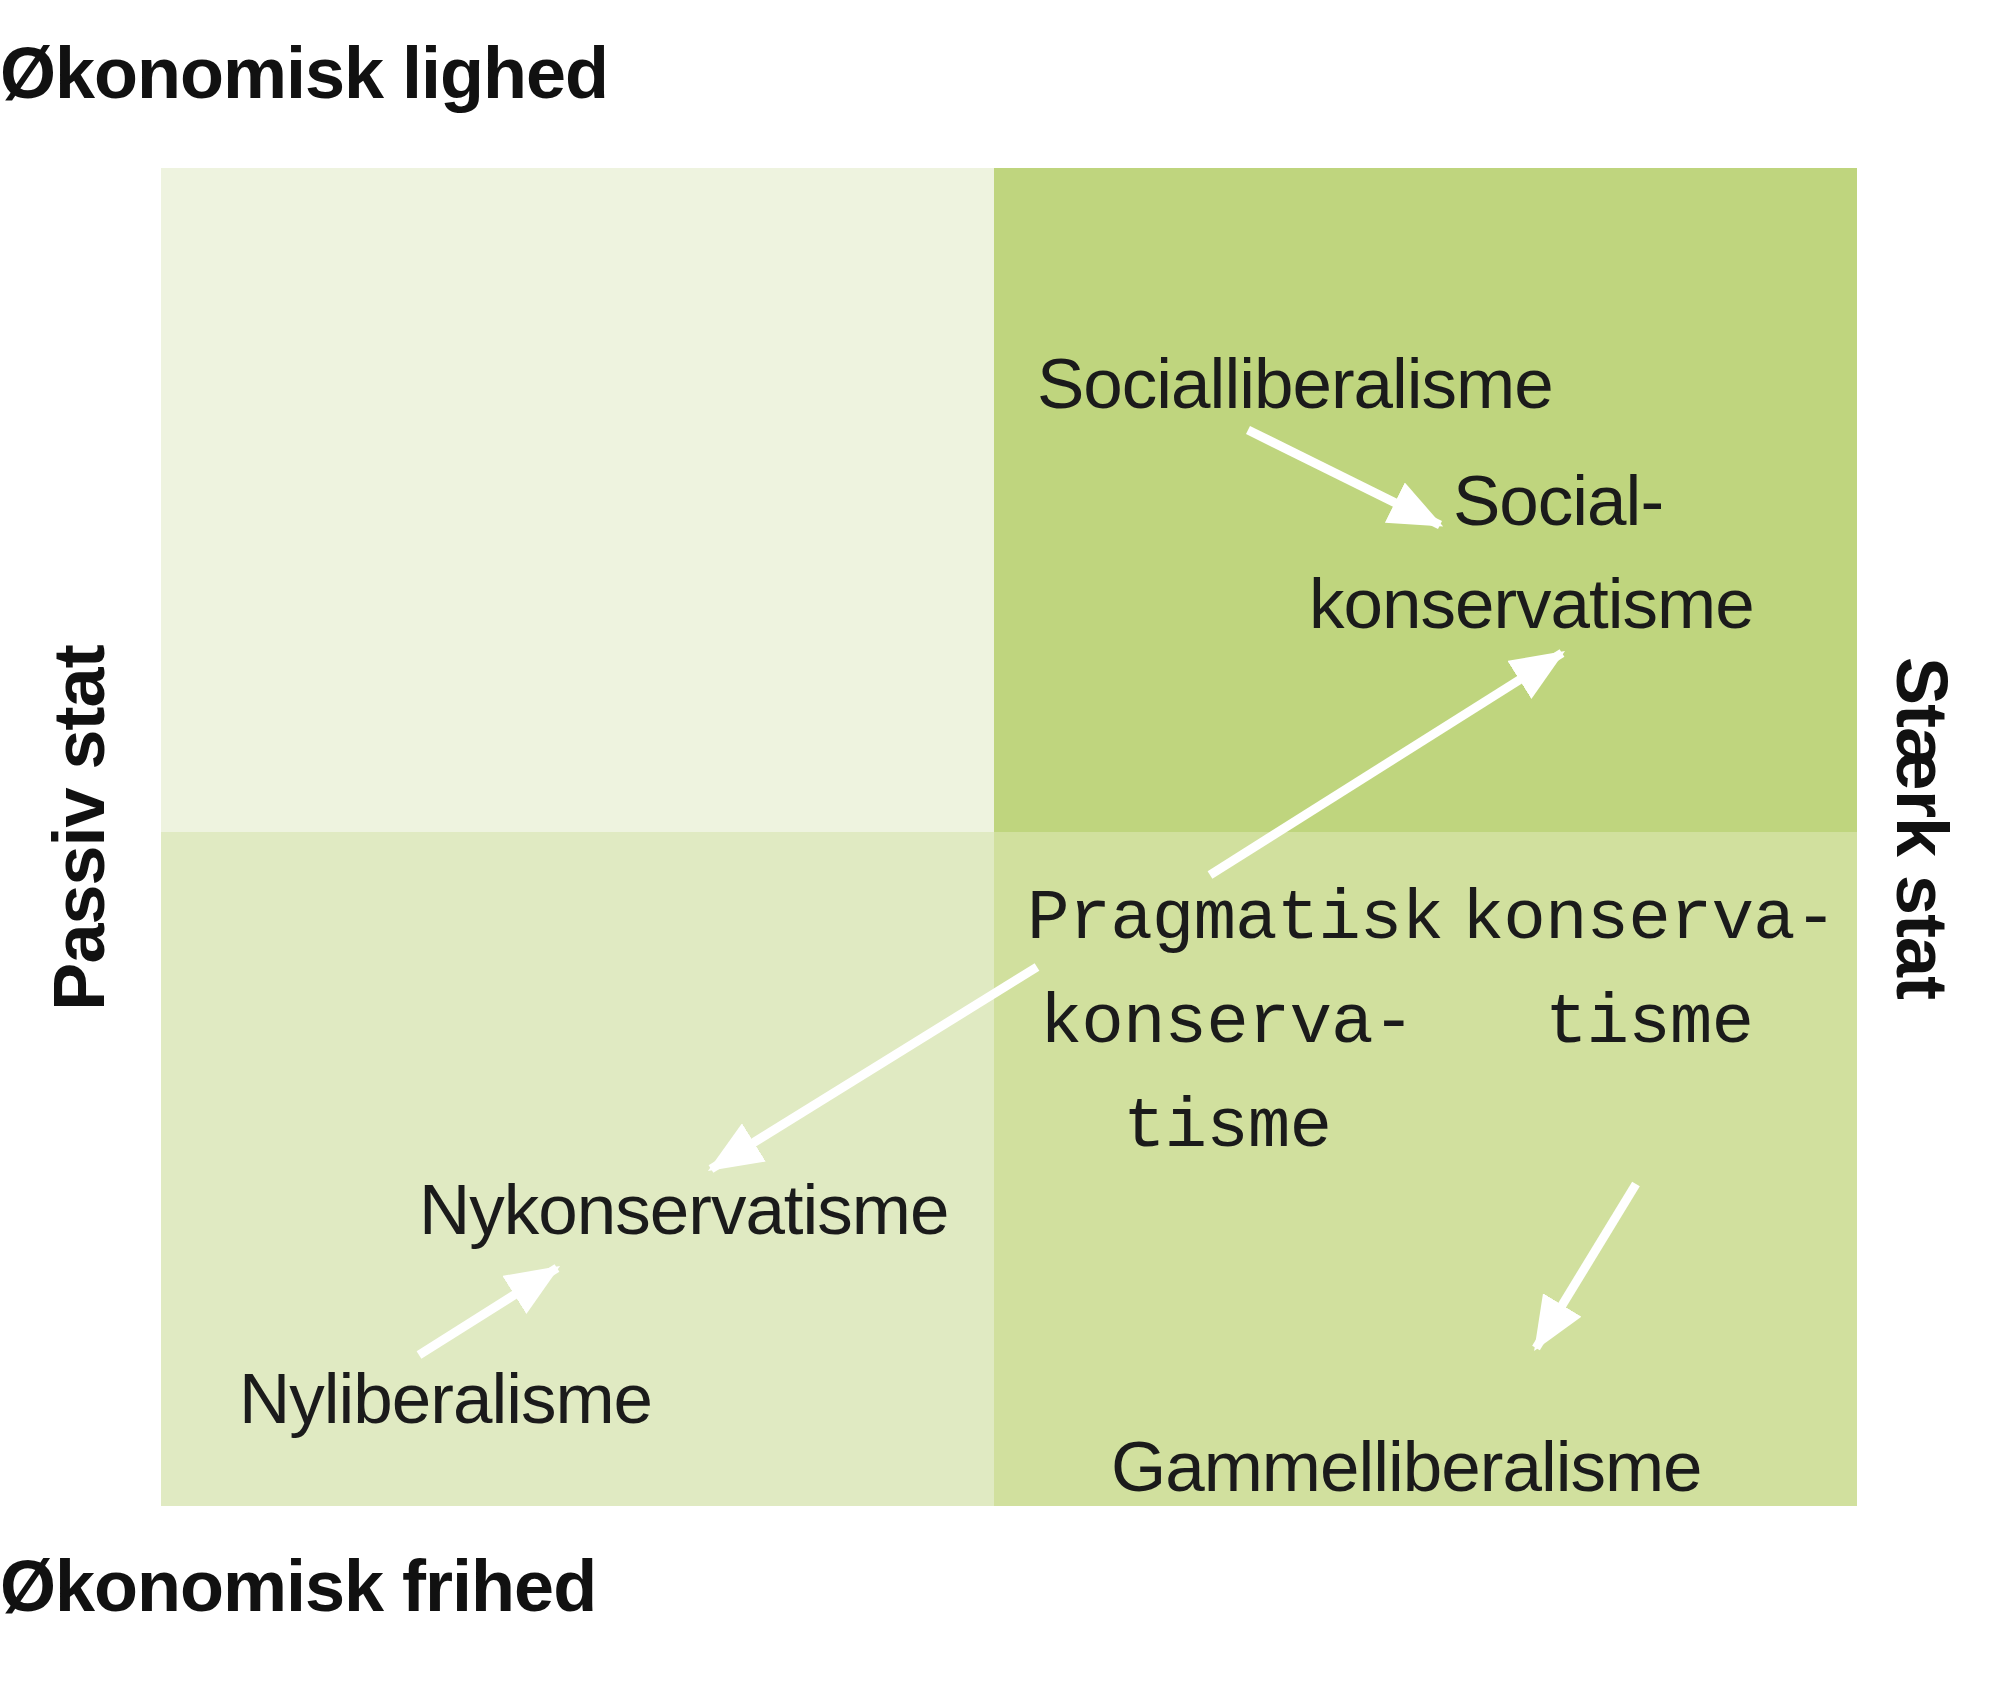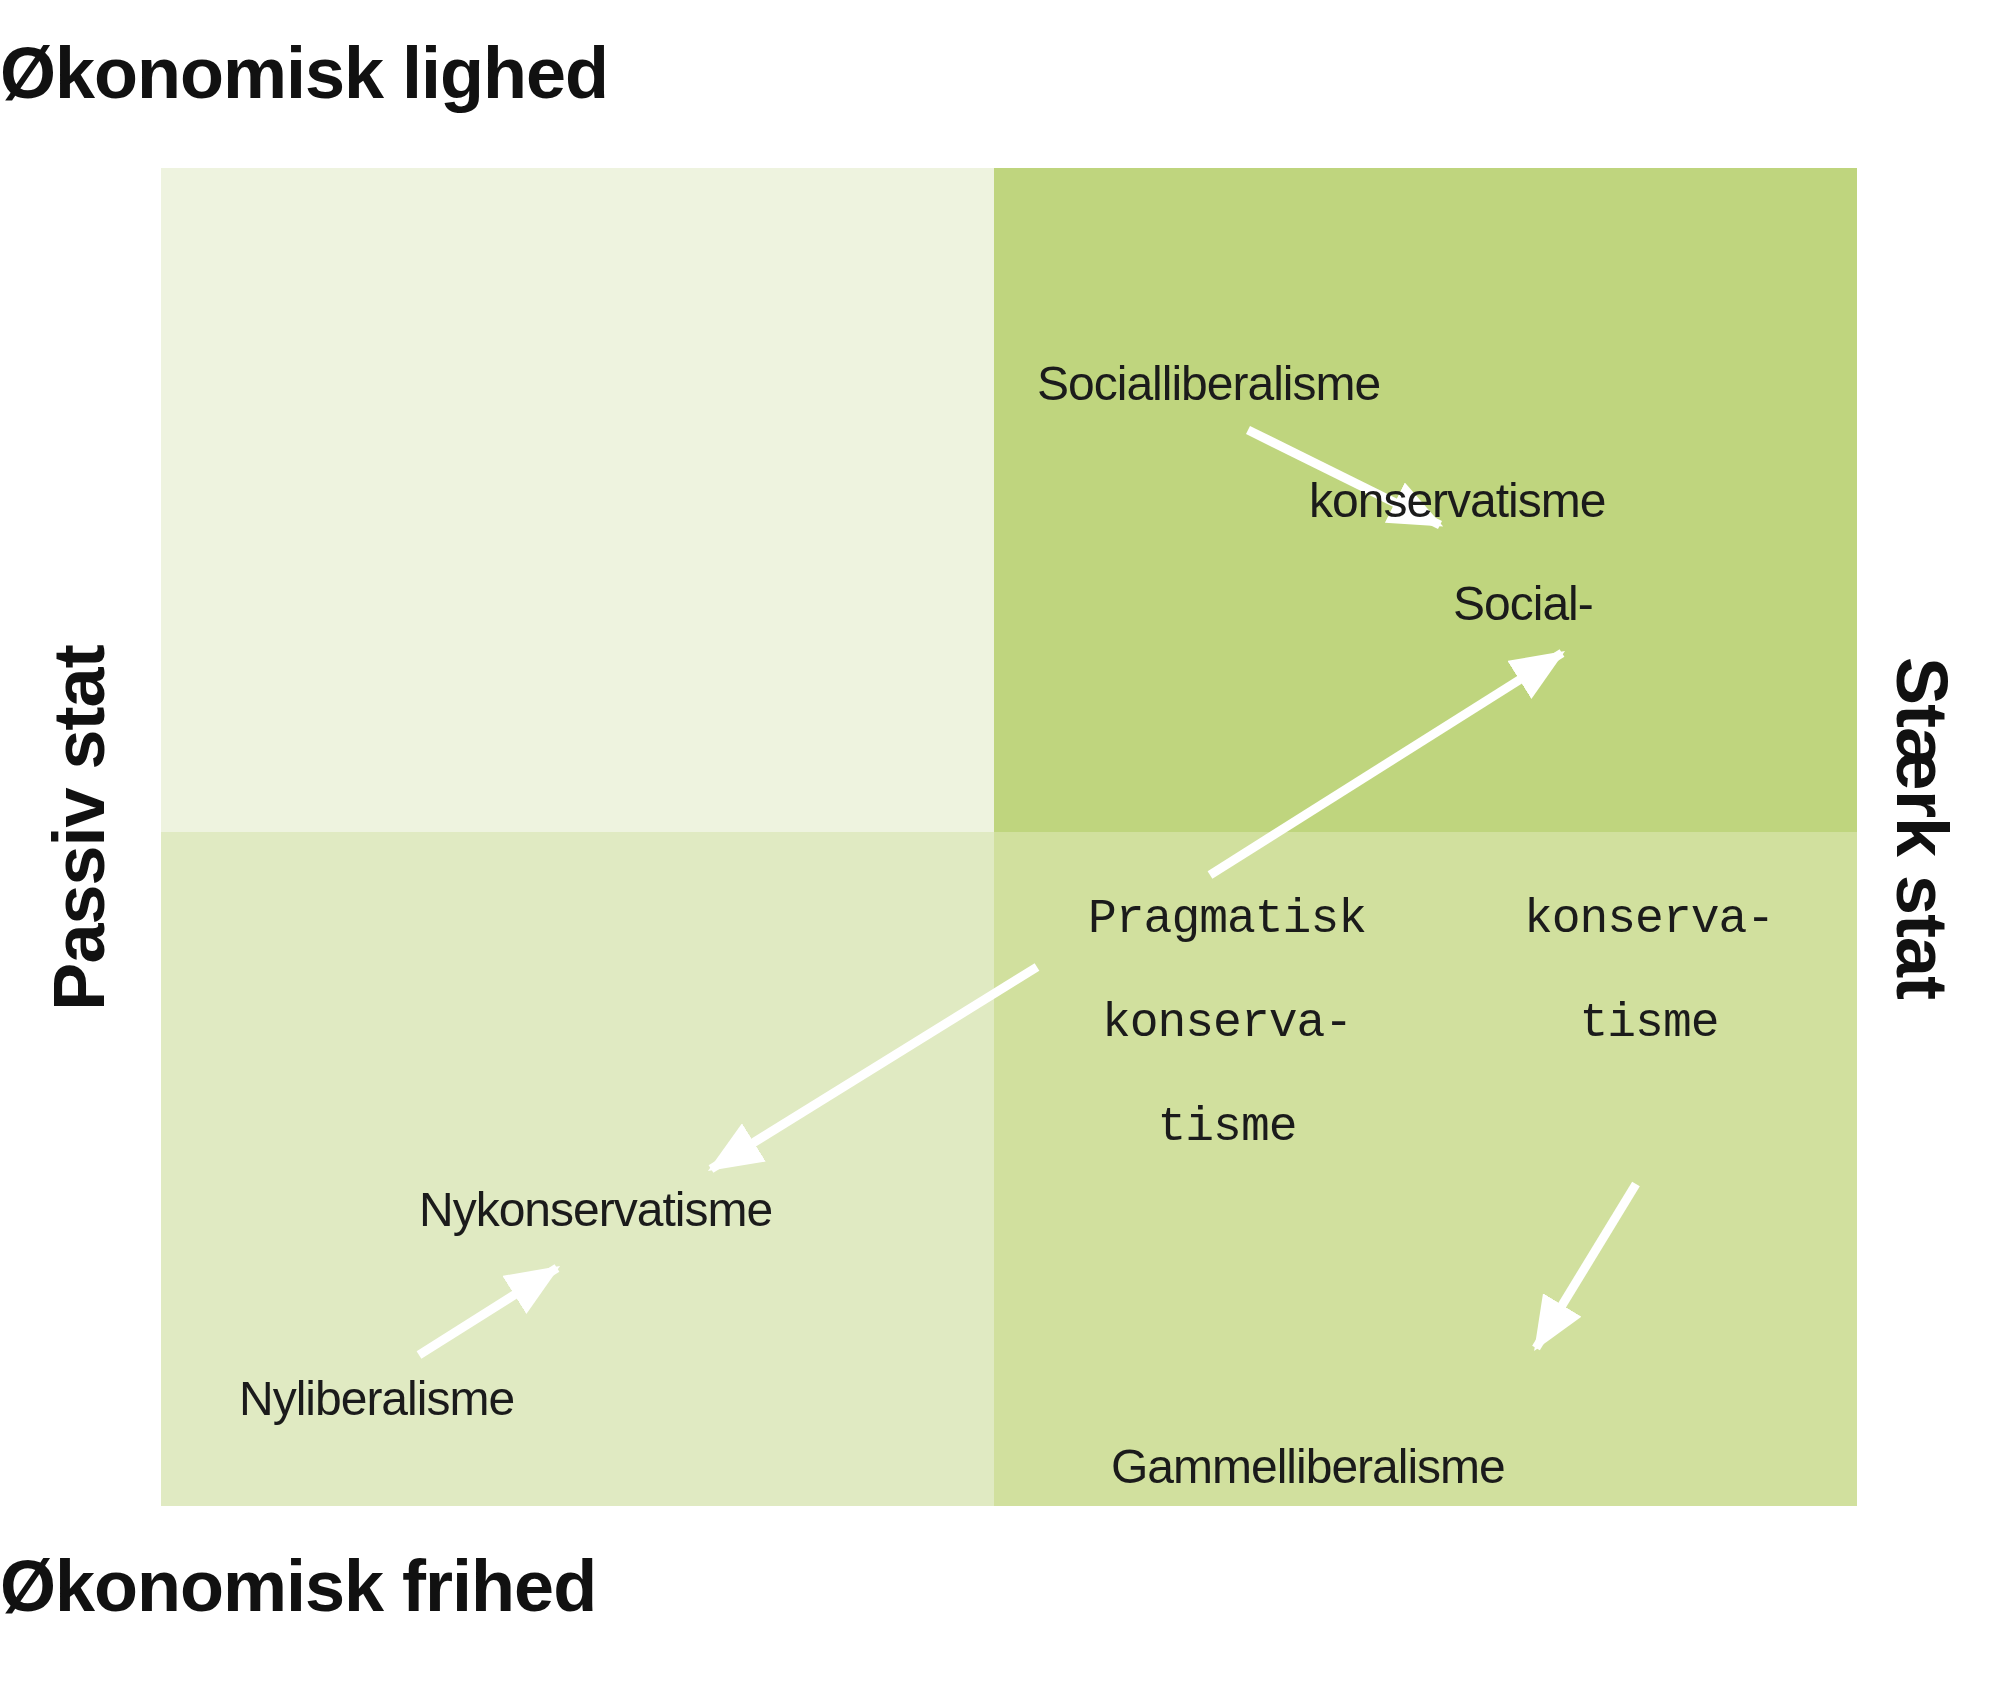--- a/index.html
+++ b/index.html
@@ -5,21 +5,21 @@
   html, body { margin: 0; padding: 0; background: #ffffff; }
   body { width: 2000px; height: 1698px; position: relative; overflow: hidden;
          font-family: "Liberation Sans", "DejaVu Sans", sans-serif; color: #1a1a1a; }
   .quad { position: absolute; }
   .axis { position: absolute; font-weight: bold; font-size: 72px; color: #111;
           white-space: nowrap; letter-spacing: -1px; }
   .axis-top { left: 0; width: 1990px; top: 32px; }
   .axis-bottom { left: 0; width: 1990px; text-align: left; top: 1545px; }
   .axis-left { left: 79px; top: 828px; transform: translate(-50%, -50%) rotate(-90deg); }
   .axis-right { left: 1922px; top: 828px; transform: translate(-50%, -50%) rotate(90deg); }
-  .label { position: absolute; font-size: 48px; line-height: 103px; color: #1b1b1b;
+  .label { position: absolute; font-size: 71px; line-height: 103px; color: #1b1b1b;
            white-space: nowrap; letter-spacing: -1px; }
   .center { text-align: center; font-family: Liberation Mono, monospace; }
   svg.arrows { position: absolute; left: 0; top: 0; width: 2000px; height: 1698px; pointer-events: none; }
 </style>
 </head>
 <body>
 
 <div class="quad" style="left:161px; top:168px; width:833px; height:664px; background:#eef3df;"></div>
 <div class="quad" style="left:994px; top:168px; width:863px; height:664px; background:#bfd57e;"></div>
 <div class="quad" style="left:161px; top:832px; width:833px; height:674px; background:#e0eac2;"></div>
@@ -39,22 +39,22 @@
   <line x1="1248" y1="430" x2="1440" y2="525" stroke="#ffffff" stroke-width="9" marker-end="url(#ah)"></line>
   <line x1="1210" y1="875" x2="1562" y2="653" stroke="#ffffff" stroke-width="9" marker-end="url(#ah)"></line>
   <line x1="1037" y1="967" x2="711" y2="1169" stroke="#ffffff" stroke-width="9" marker-end="url(#ah)"></line>
   <line x1="419" y1="1355" x2="557" y2="1268" stroke="#ffffff" stroke-width="9" marker-end="url(#ah)"></line>
   <line x1="1636" y1="1184" x2="1536" y2="1348" stroke="#ffffff" stroke-width="9" marker-end="url(#ah)"></line>
 </svg>
 
 <div class="label" style="left:1037px; top:332px;">Socialliberalisme</div>
 
 <div class="label" style="left:1309px; top:449px;">
+  <div style="padding-left:144px;">Social-</div>
   <div>konservatisme</div>
-  <div style="padding-left:144px;">Social-</div>
 </div>
 
 <div class="label center" style="left:1027px; width:400px; top:867px; line-height:104px;">
   <div>Pragmatisk</div>
   <div>konserva-</div>
   <div>tisme</div>
 </div>
 
 <div class="label center" style="left:1449px; width:400px; top:867px; line-height:104px;">
   <div>konserva-</div>

